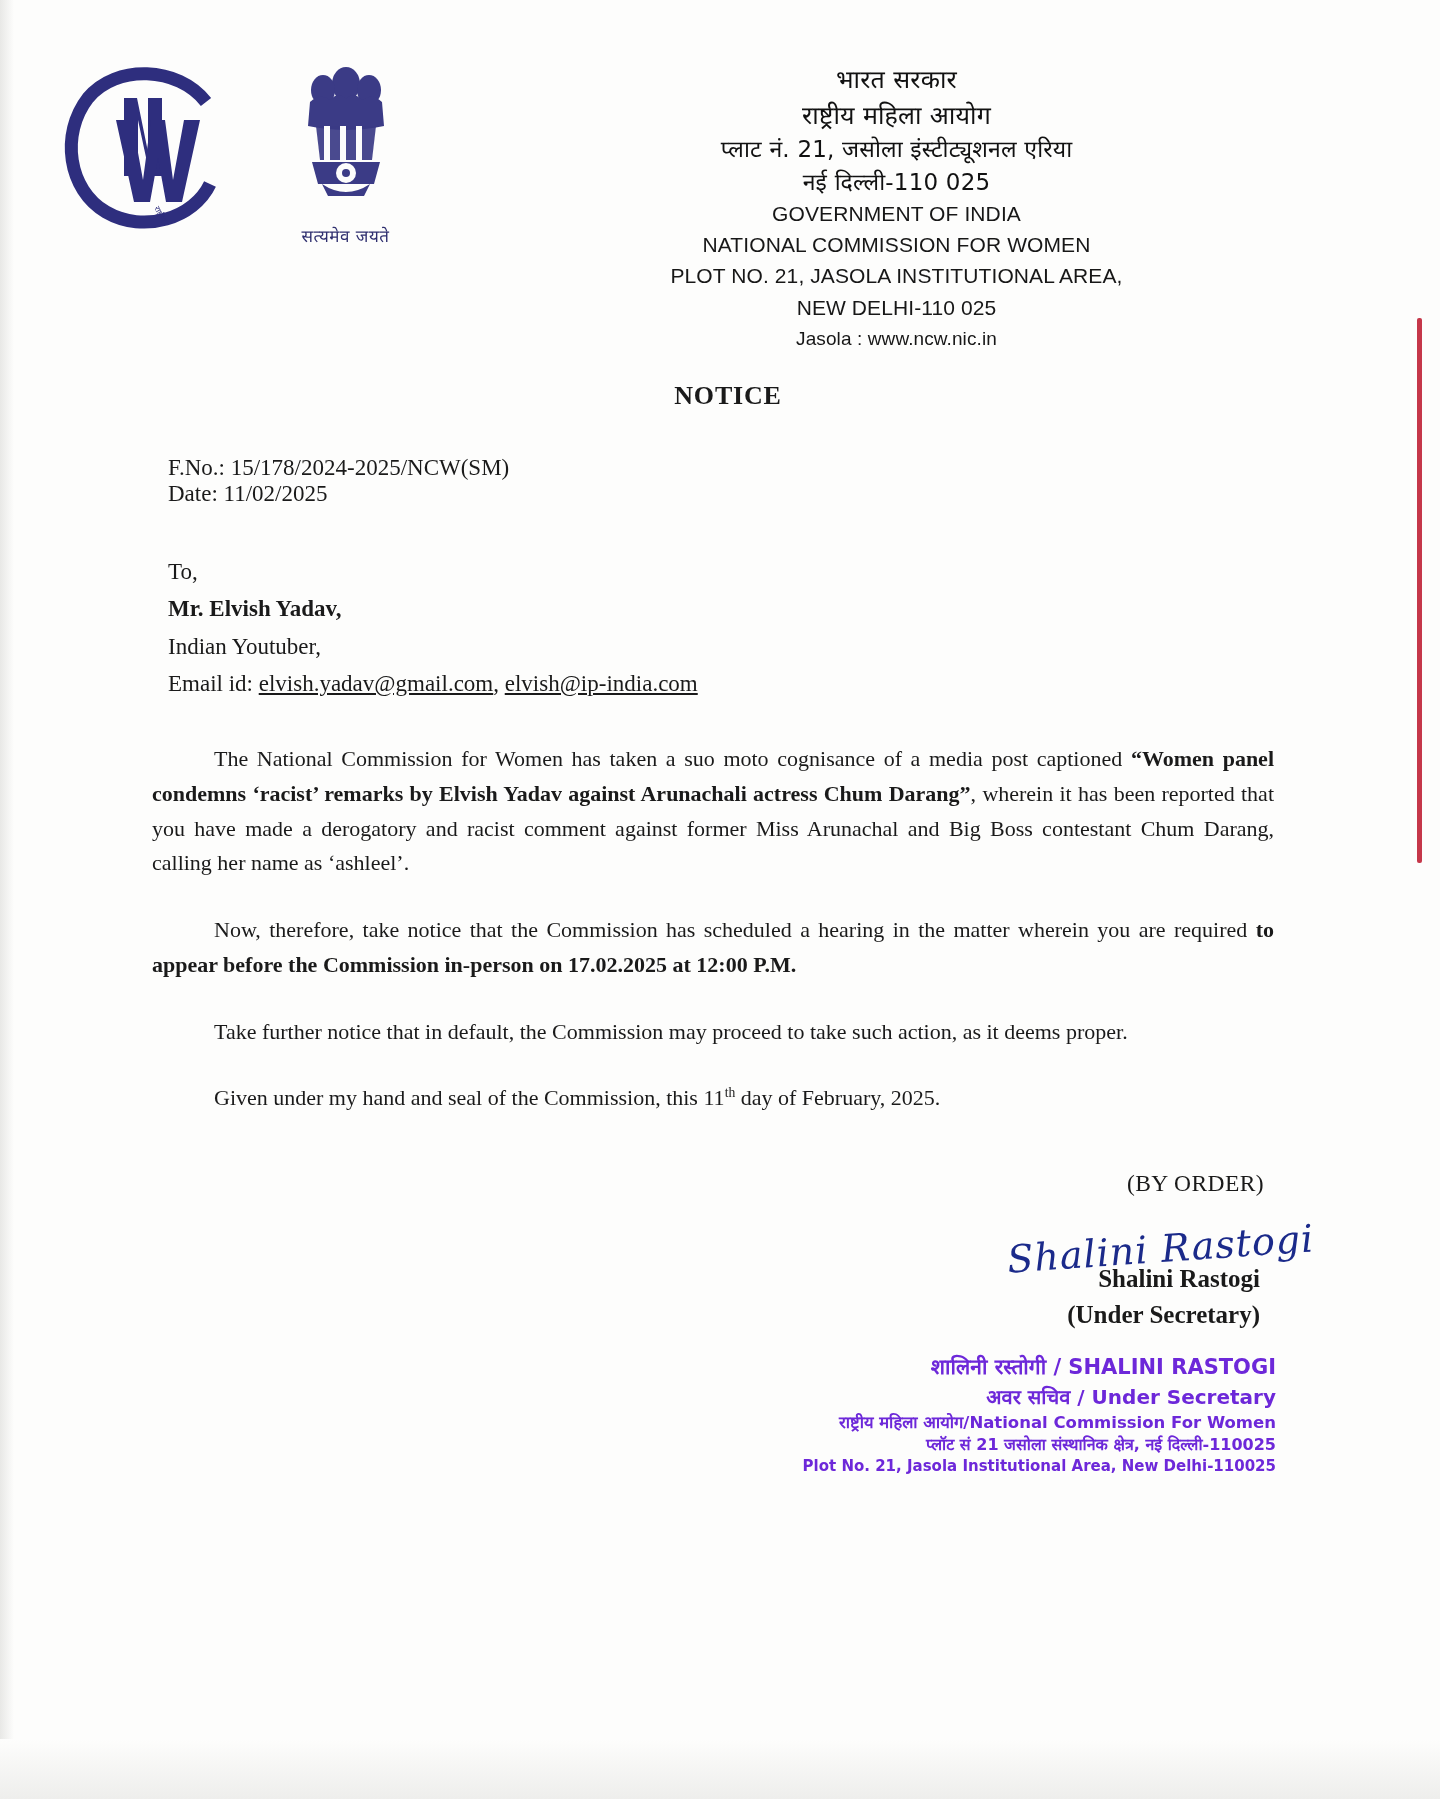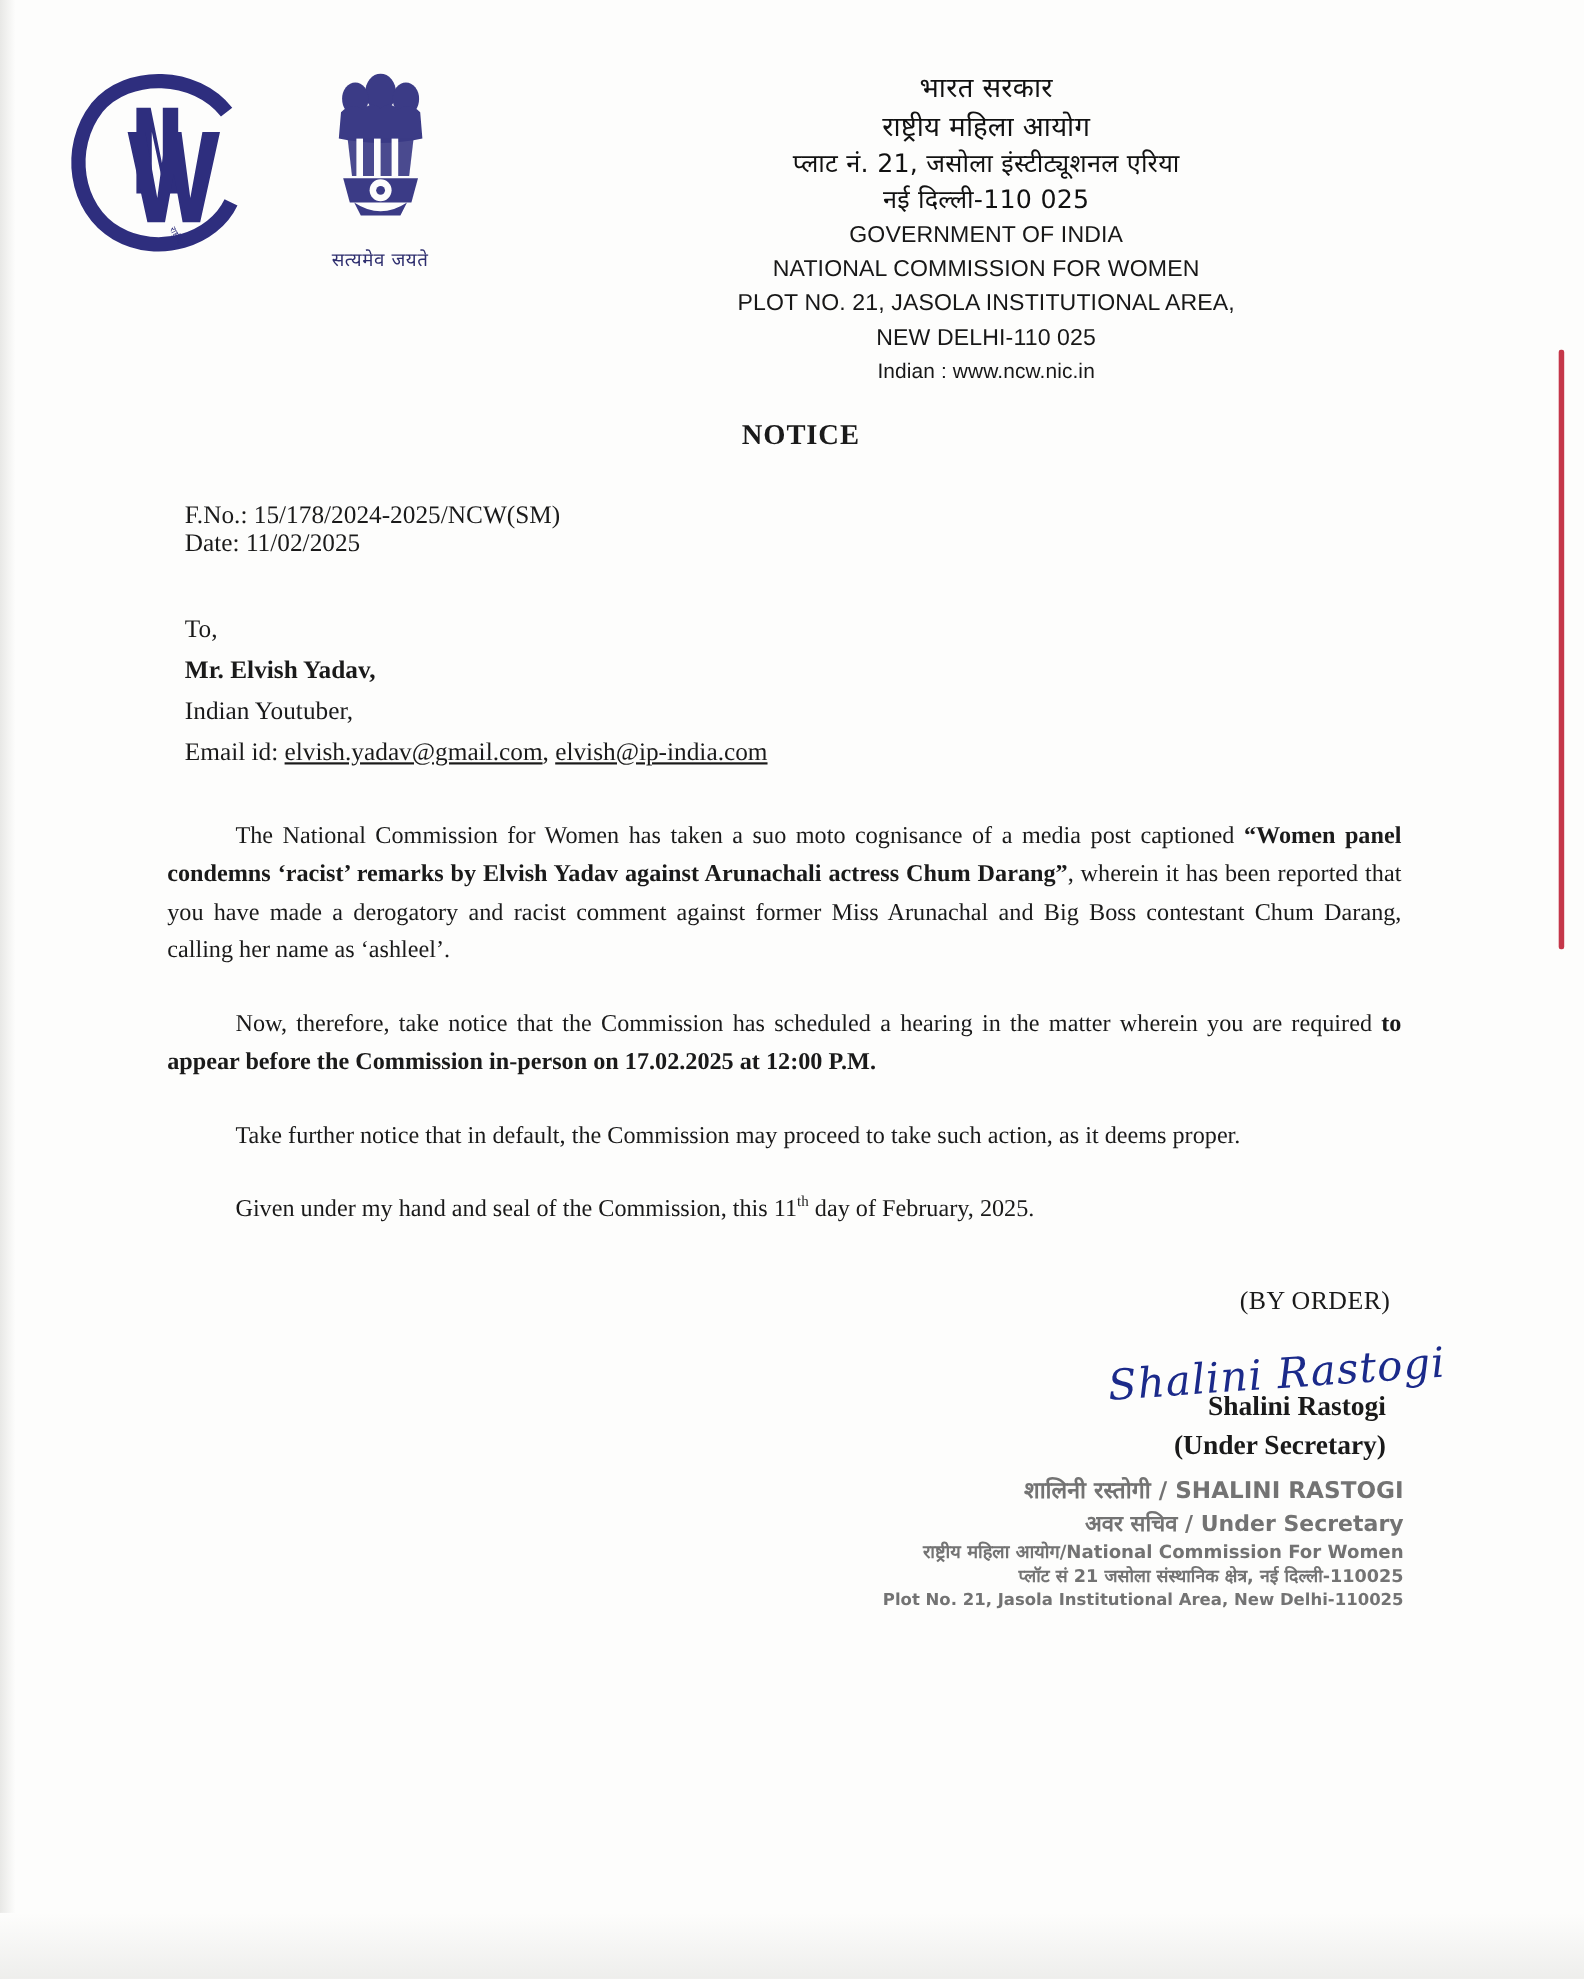--- a/index.html
+++ b/index.html
@@ -161,24 +161,24 @@
     margin-top:-6px;
     padding-right:60px;
   }
   .sig-desig{
     font-size:25px;
     font-weight:bold;
     margin-top:8px;
     padding-right:60px;
   }
   .stamp{
-    margin-top:12px;
+    margin-top:24px;
     text-align:right;
     padding-right:44px;
-    color:#737373;
+    color:#6d28d9;
     font-family:"DejaVu Sans", sans-serif;
     line-height:1.4;
   }
   .stamp .l1{font-size:21px;font-weight:bold;}
   .stamp .l2{font-size:20px;font-weight:bold;}
   .stamp .l3{font-size:16.5px;font-weight:bold;}
   .stamp .l4{font-size:16px;font-weight:bold;}
   .stamp .l5{font-size:15px;font-weight:bold;}
   .sup{font-size:.62em;vertical-align:super;}
 </style>
@@ -235,21 +235,21 @@
 
     <div class="addr">
       <div class="hi">भारत सरकार</div>
       <div class="hi">राष्ट्रीय महिला आयोग</div>
       <div class="hi small">प्लाट नं. 21, जसोला इंस्टीट्यूशनल एरिया</div>
       <div class="hi small">नई दिल्ली-110 025</div>
       <div class="en">GOVERNMENT OF INDIA</div>
       <div class="en">NATIONAL COMMISSION FOR WOMEN</div>
       <div class="en">PLOT NO. 21, JASOLA INSTITUTIONAL AREA,</div>
       <div class="en">NEW DELHI-110 025</div>
-      <div class="en web">Indian : www.ncw.nic.in</div>
+      <div class="en web">Jasola : www.ncw.nic.in</div>
     </div>
   </div>
 
   <div class="notice-title">NOTICE</div>
 
   <div class="ref-row">
     <span>F.No.: 15/178/2024-2025/NCW(SM)</span>
     <span>Date: 11/02/2025</span>
   </div>
 

